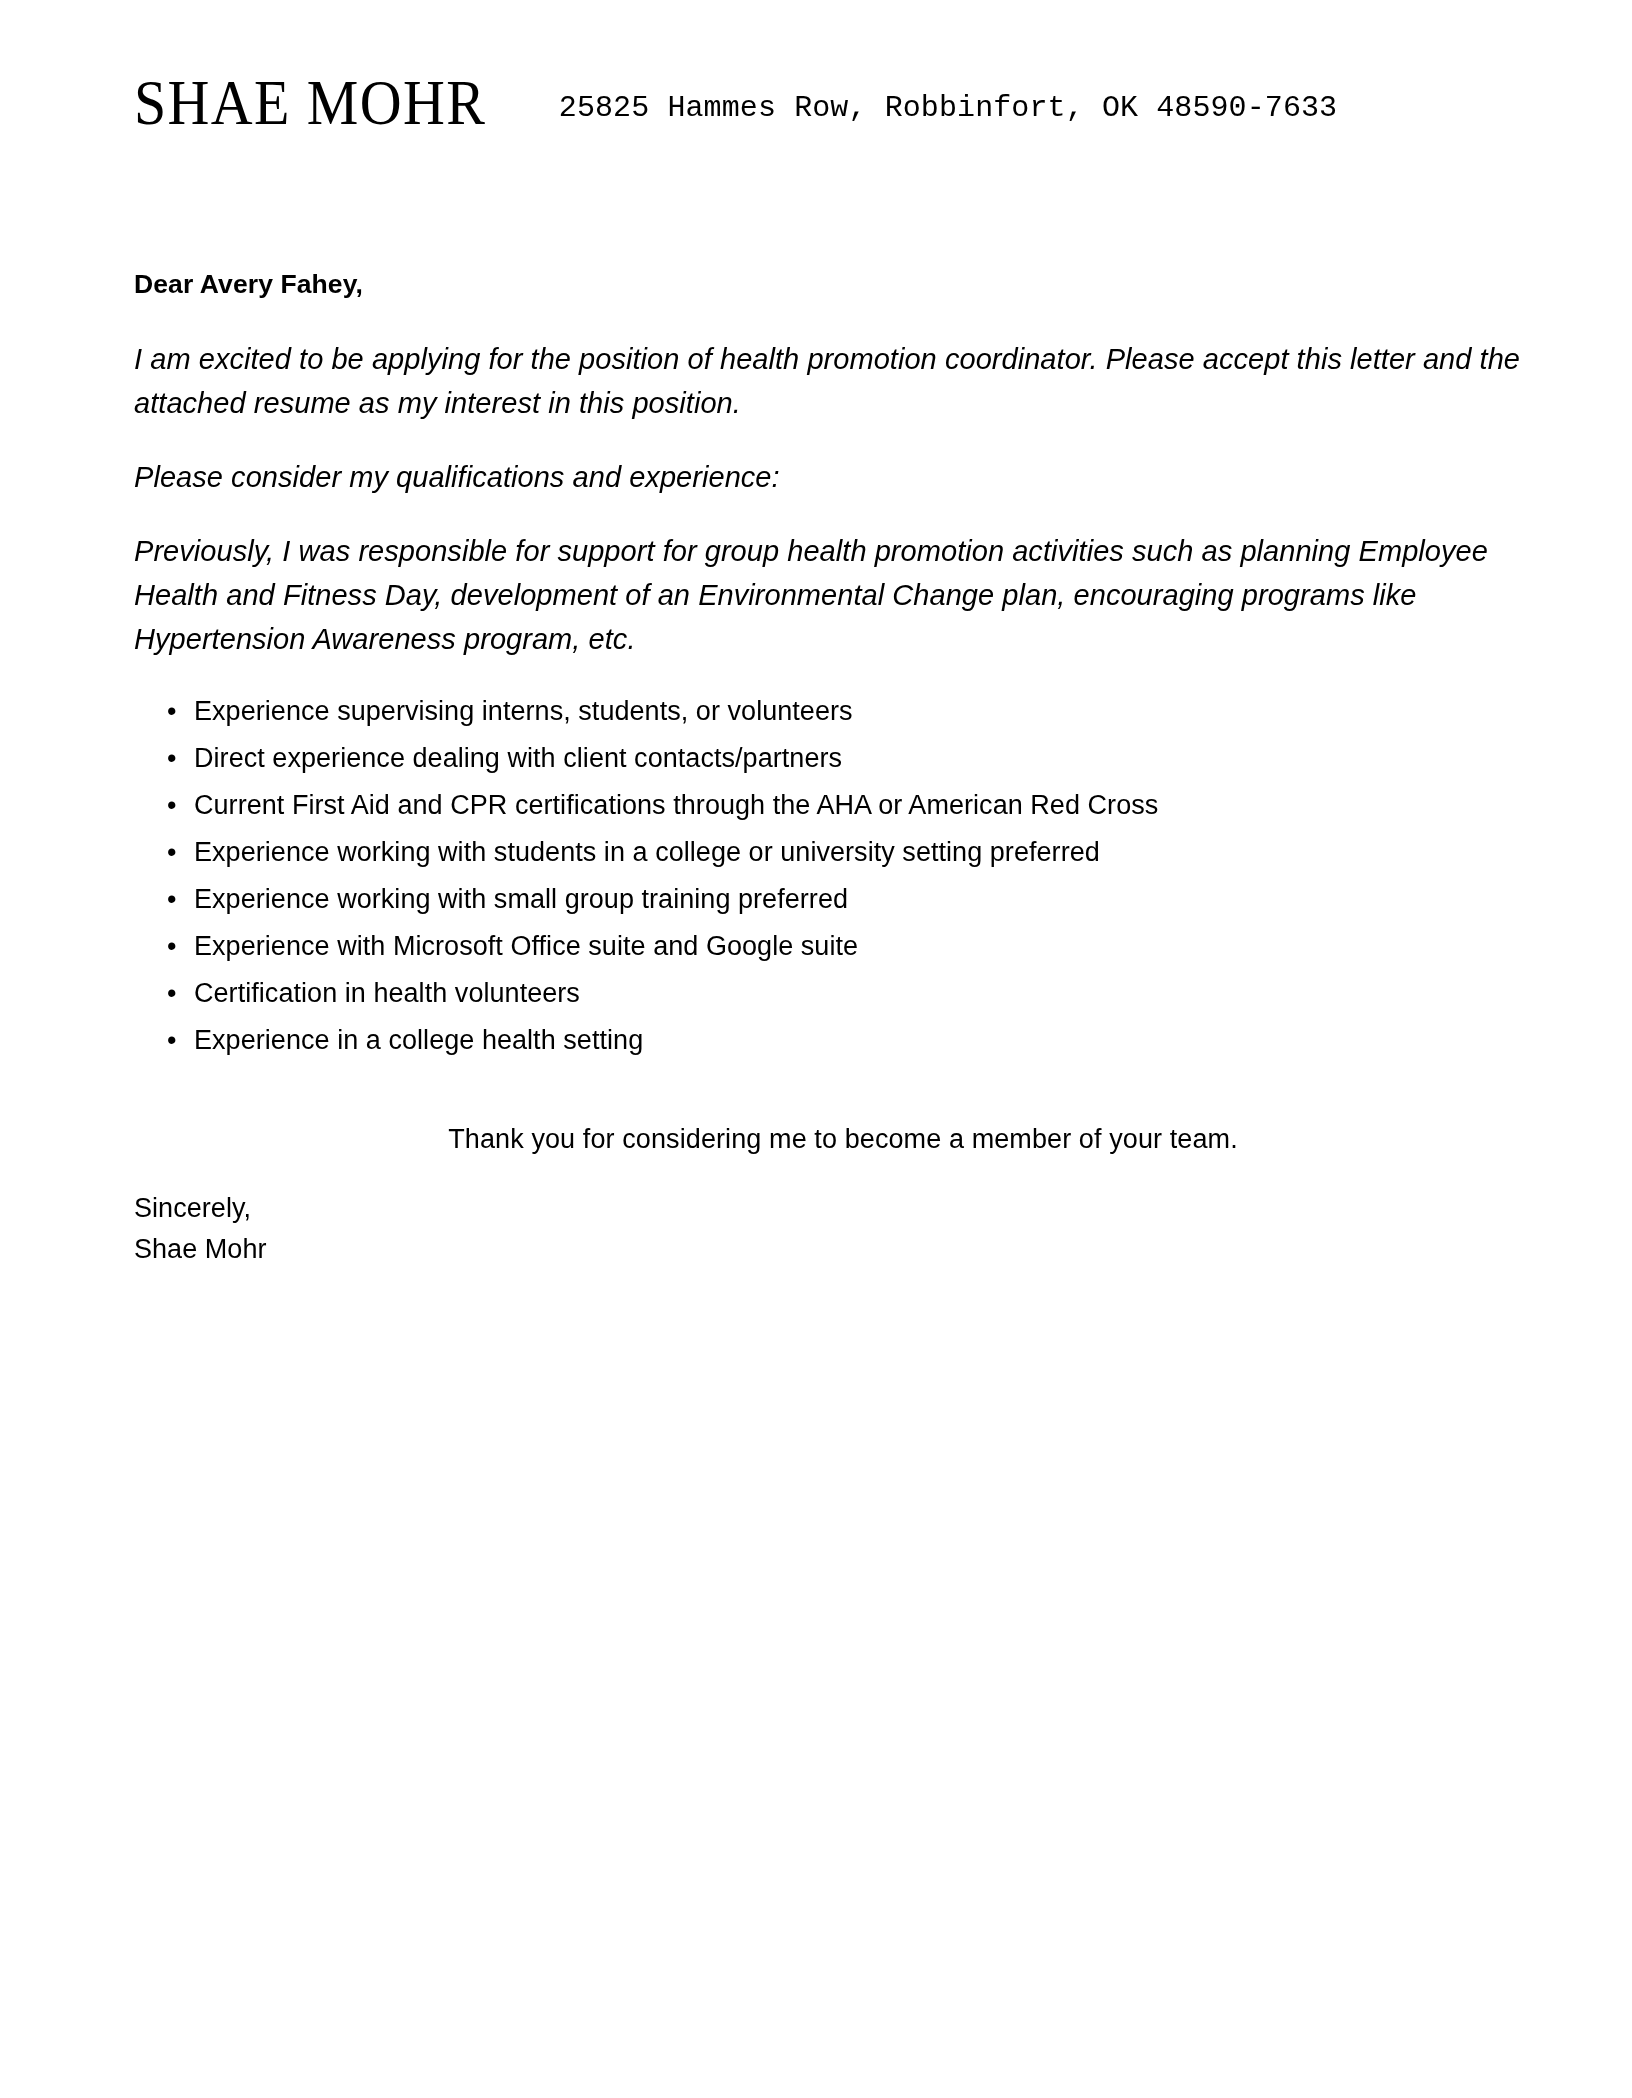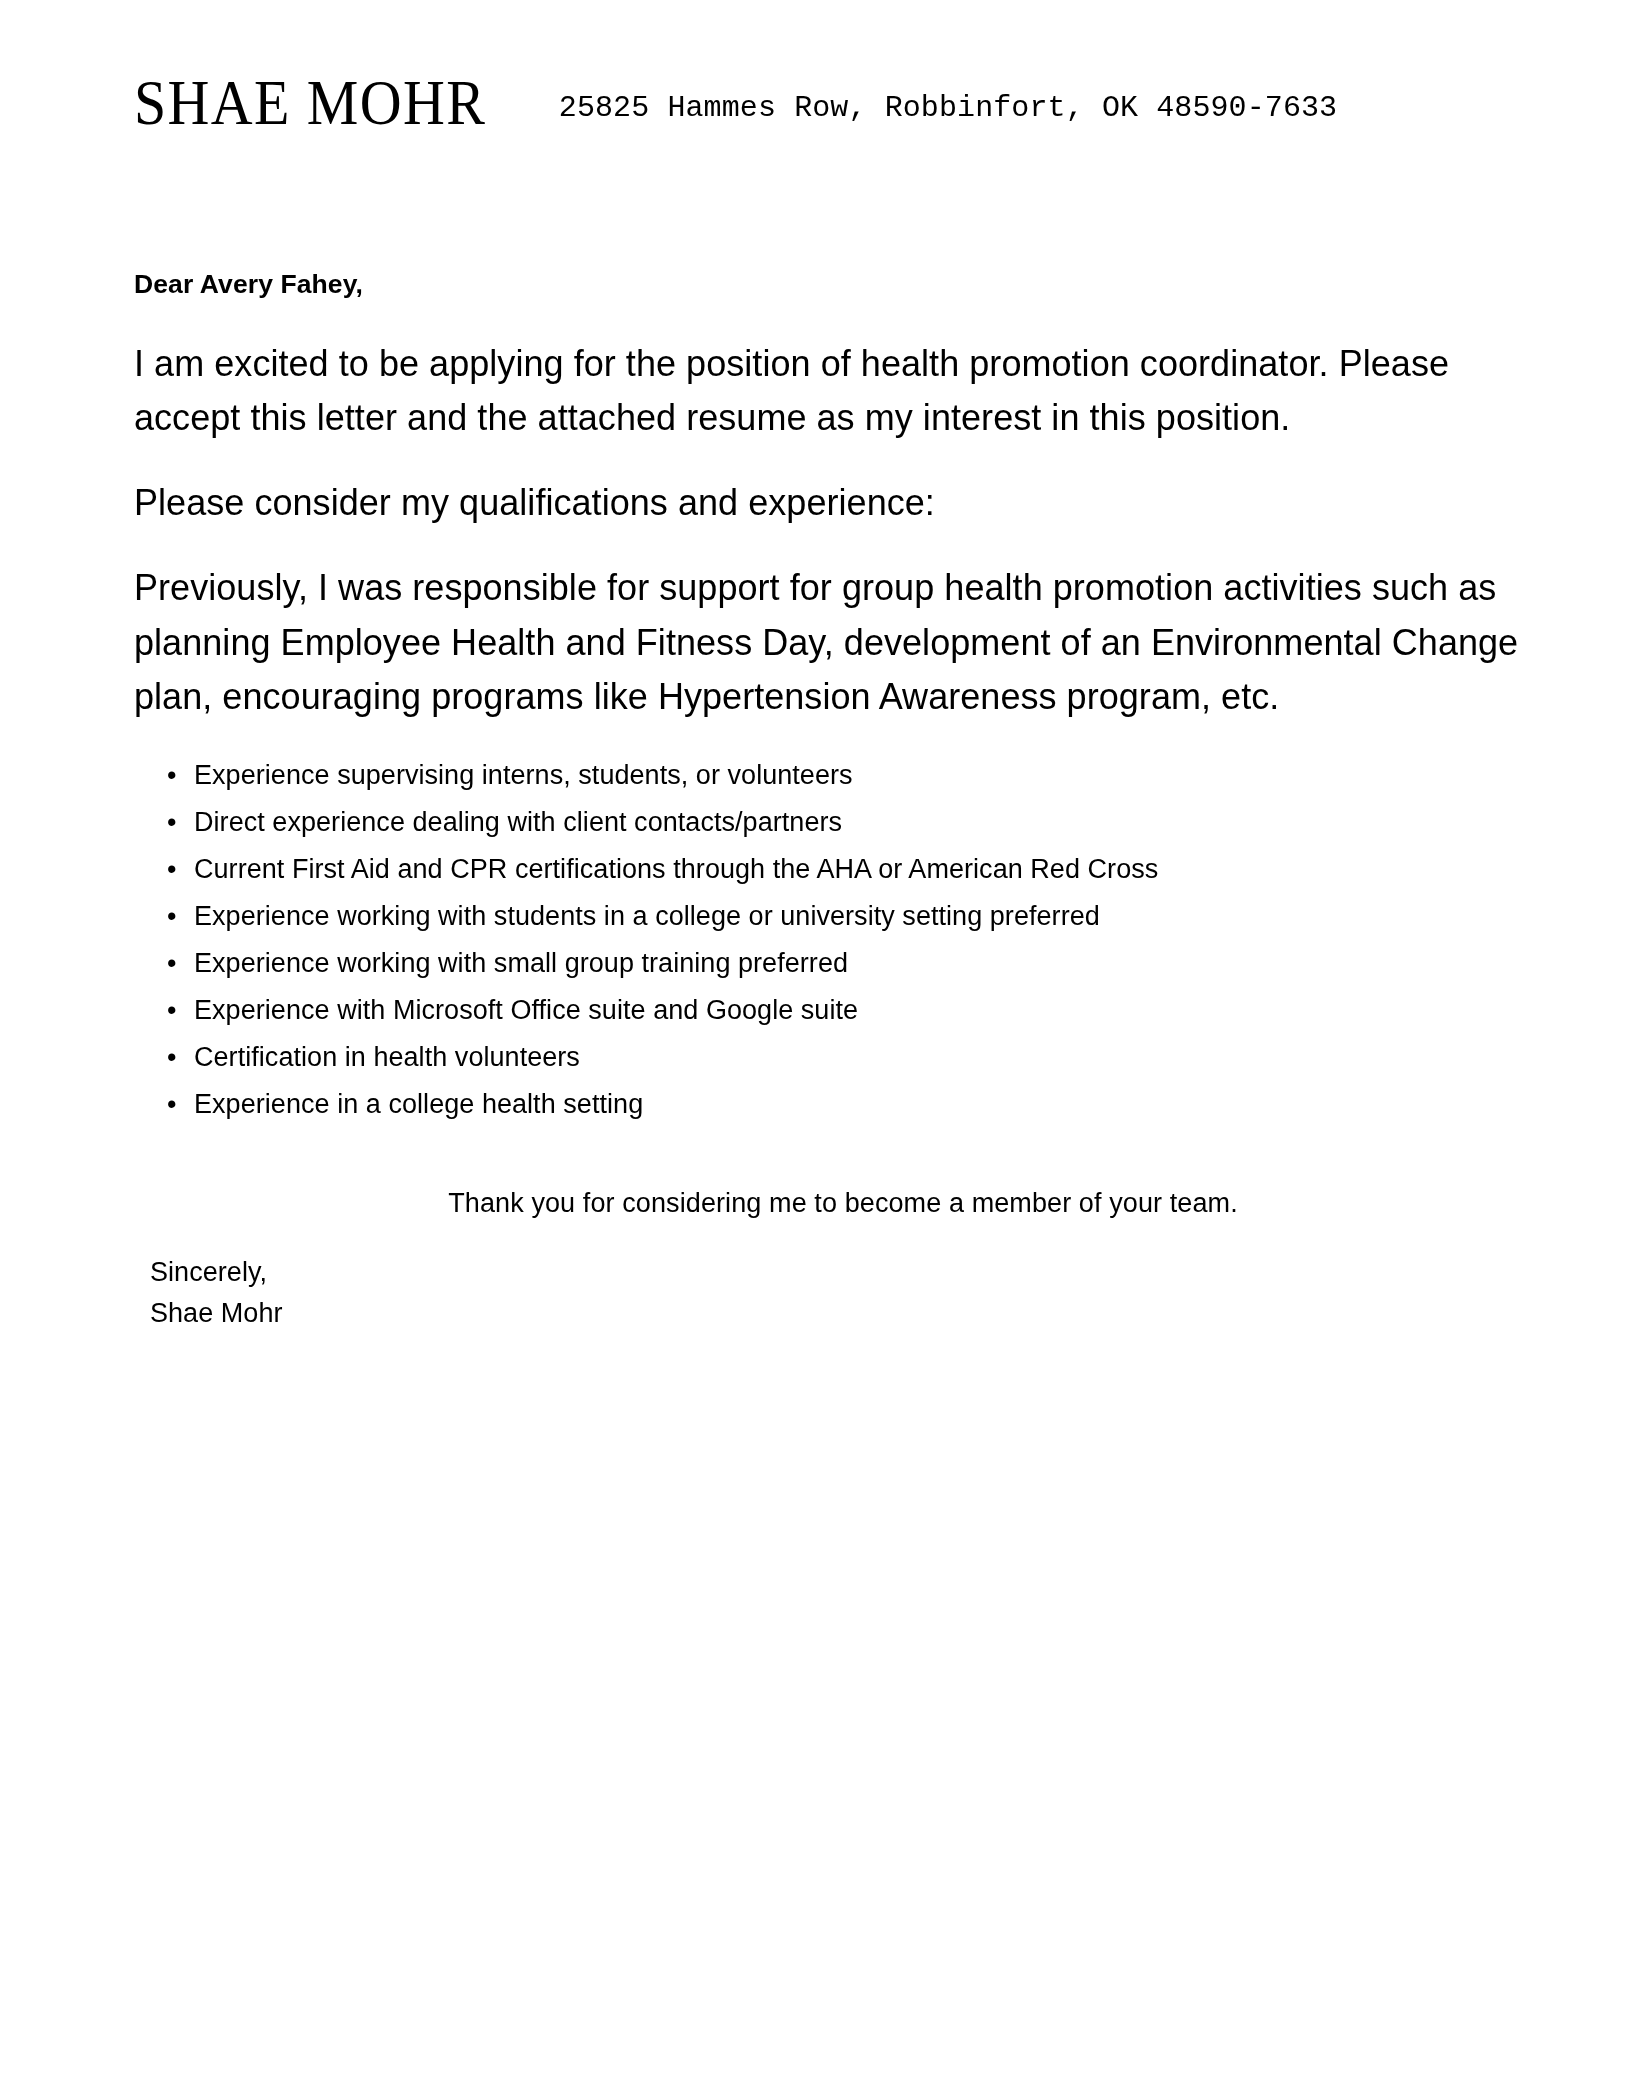--- a/index.html
+++ b/index.html
@@ -61,25 +61,26 @@
 
   .salutation {
     font-size: 26.5px;
     font-weight: bold;
     line-height: 1.35;
     margin: 0 0 34px 0;
     letter-spacing: 0.1px;
   }
 
   .para {
-    font-size: 36px;
+    font-size: 29px;
     font-weight: 400;
     line-height: 1.52;
     margin: 0 0 30px 0;
     letter-spacing: 0.05px;
+    font-style: italic;
   }
 
   .qual-list {
     list-style: none;
     margin: 20px 0 0 0;
     padding: 0 0 0 27px;
   }
   .qual-list li {
     position: relative;
     font-size: 27px;
@@ -101,21 +102,21 @@
     font-weight: normal;
     line-height: 1.35;
     margin: 60px 0 30px 0;
     letter-spacing: 0.1px;
     text-align: center;
   }
 
   .signoff {
     font-size: 27px;
     line-height: 1.52;
-    margin: 16px;
+    margin: 0;
     letter-spacing: 0.05px;
   }
   .signoff div { margin: 0; }
 </style>
 </head>
 <body>
 
 <div class="page">
 
   <header class="letterhead">

